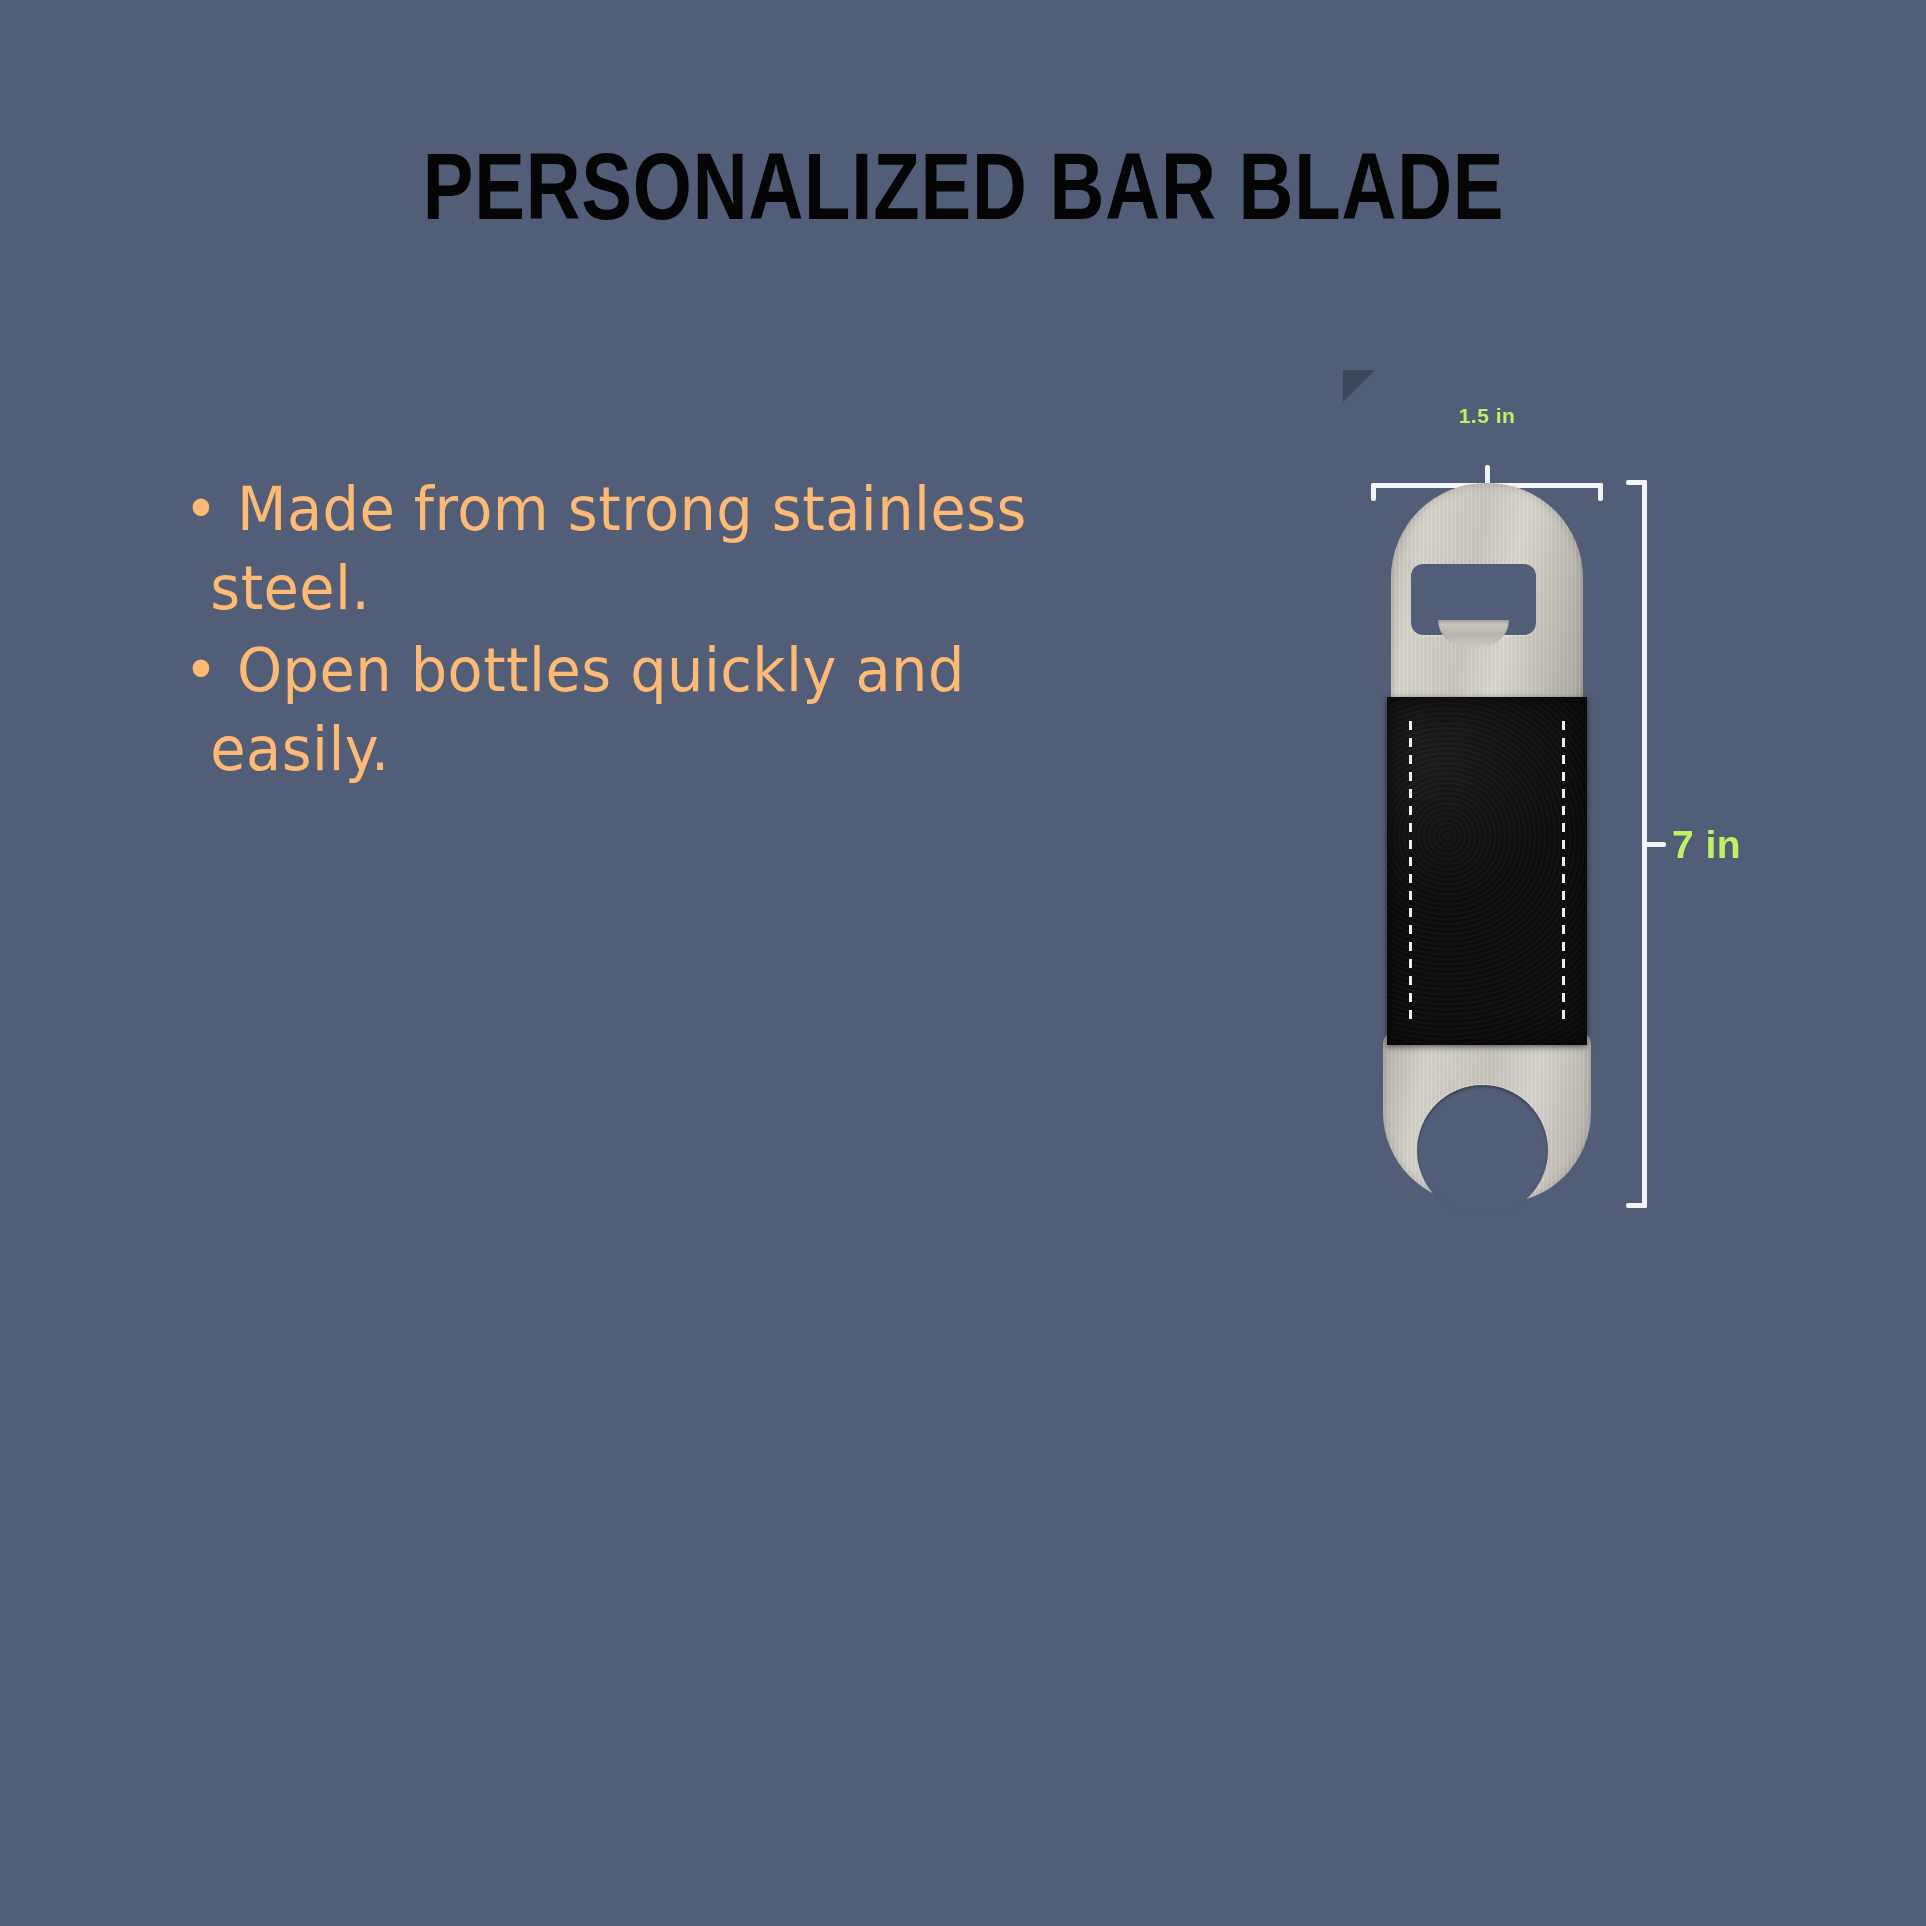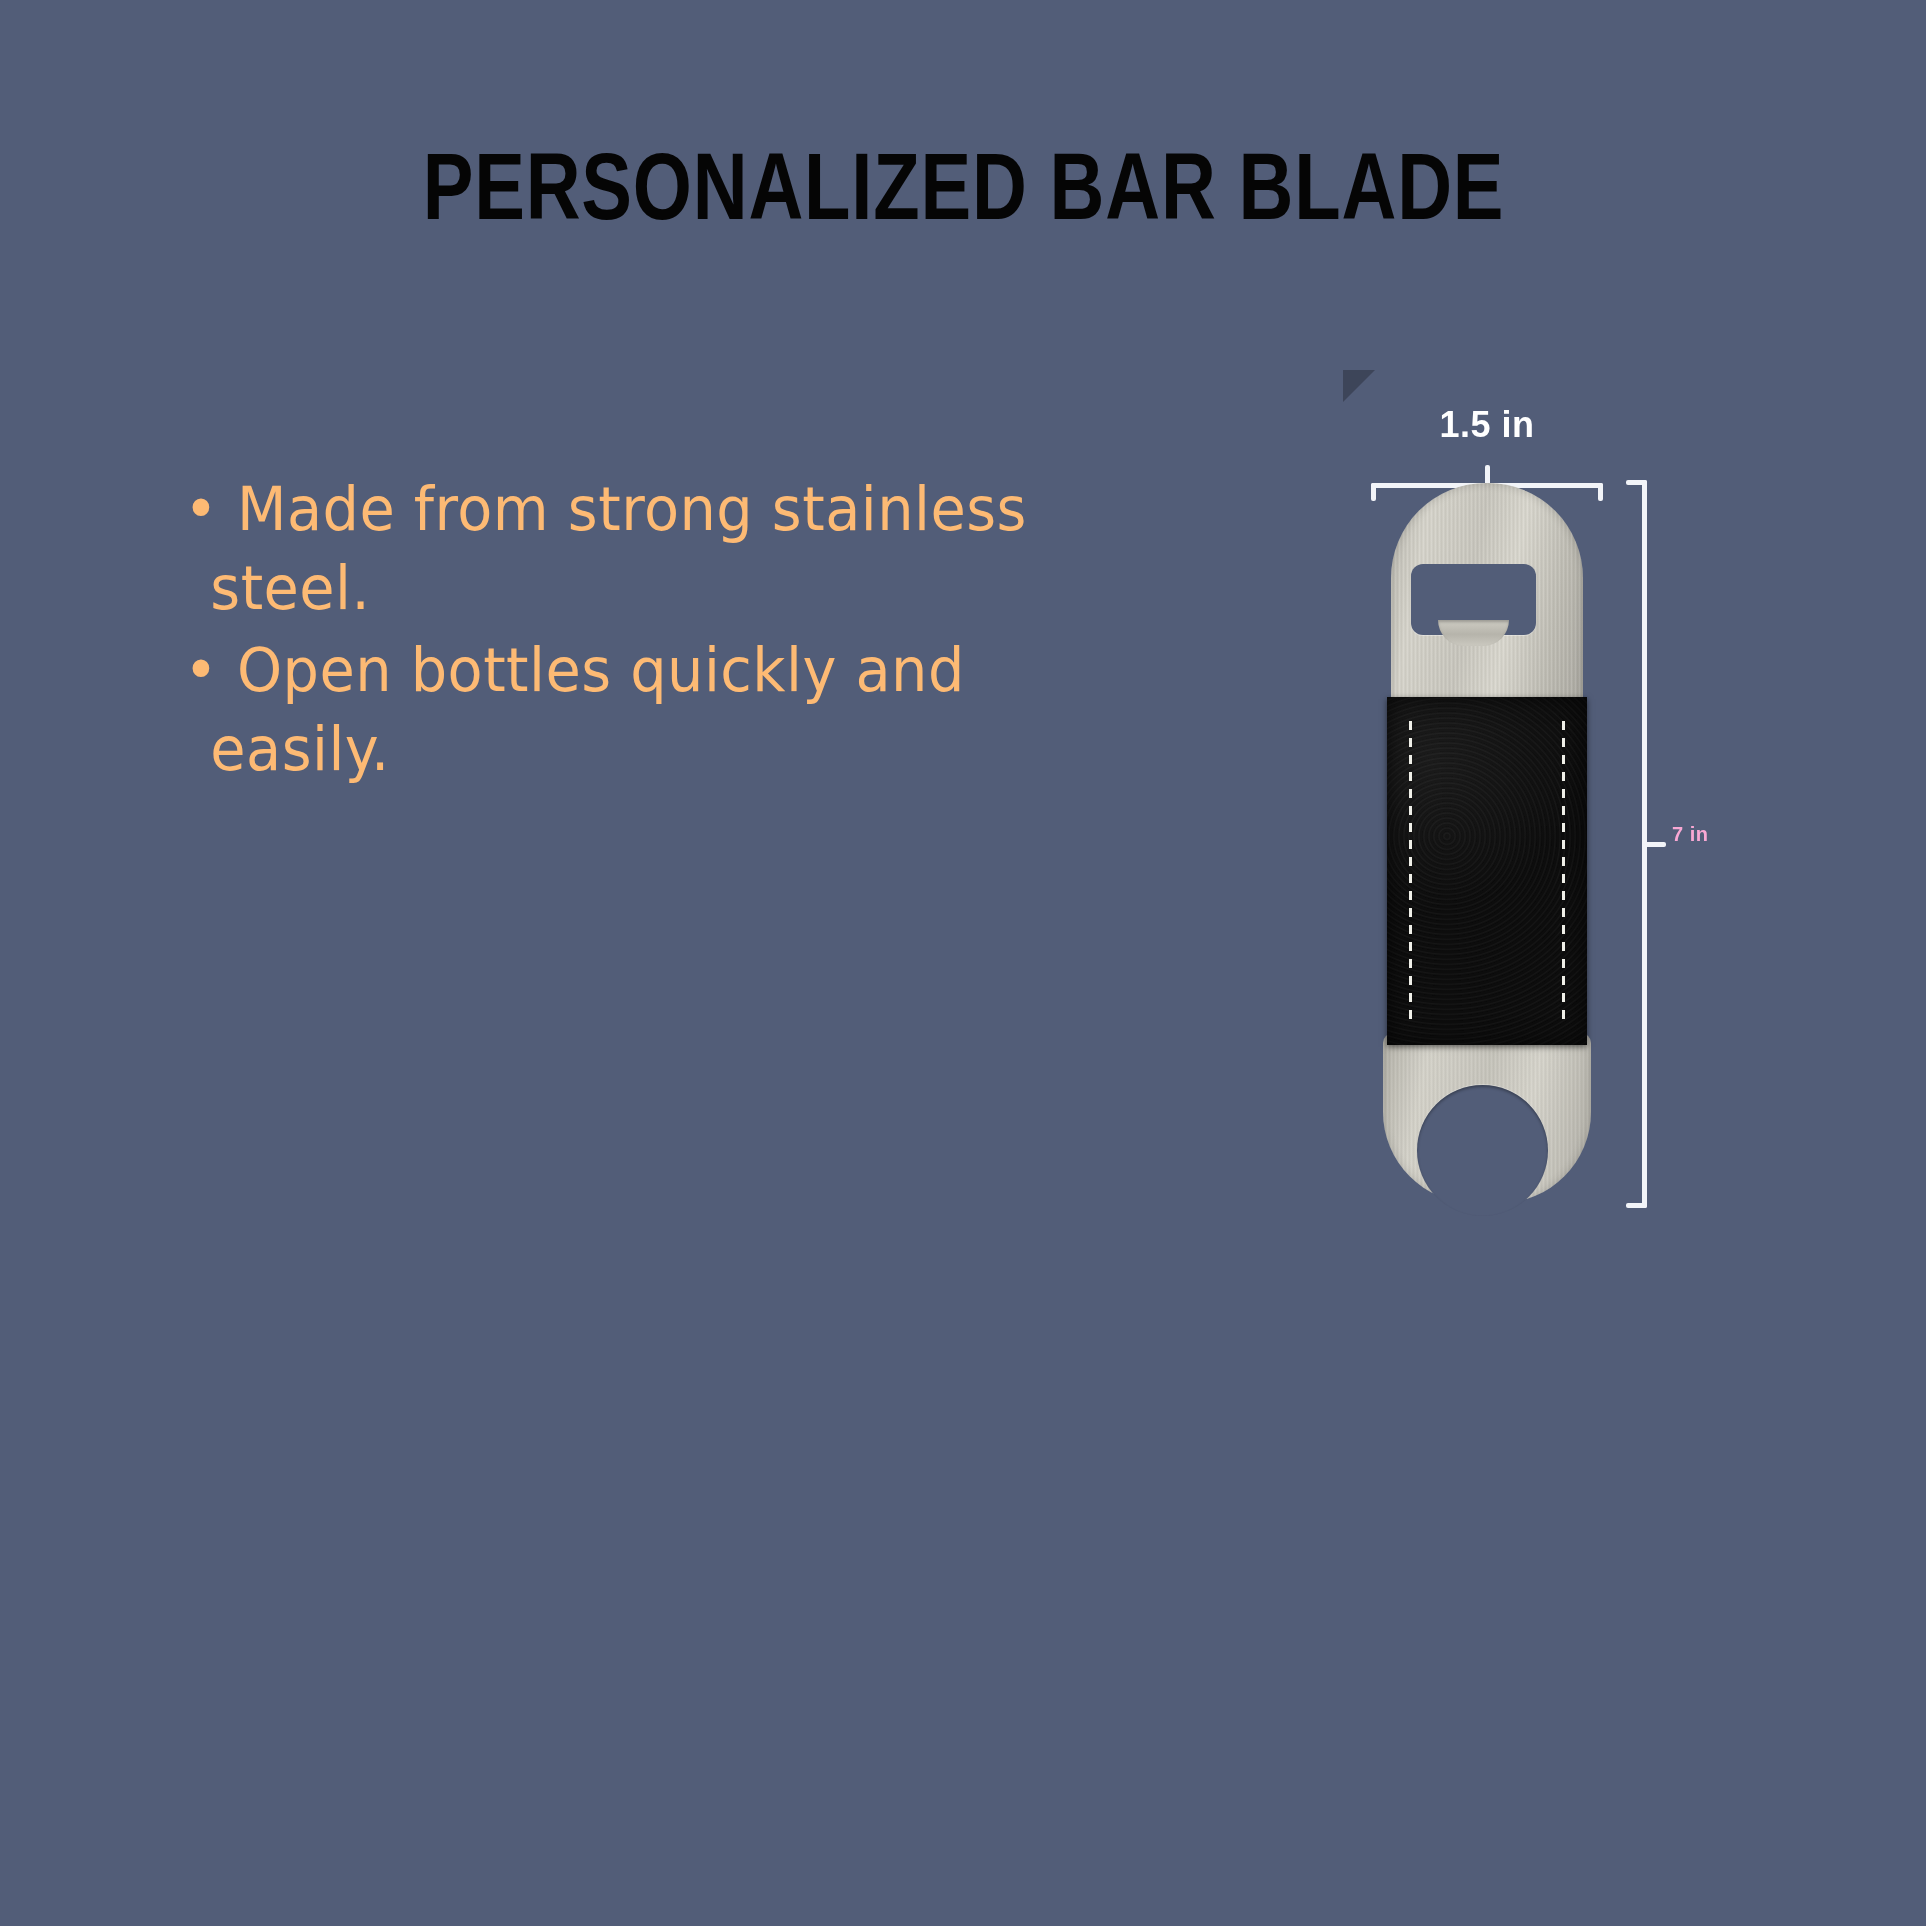--- a/index.html
+++ b/index.html
@@ -115,24 +115,24 @@
     width: 5px; height: 22px;
     background: #f2f4f8;
     border-radius: 2px;
   }
   .dim-h-label {
     position: absolute;
     left: 44px;
     top: 48px;
     width: 232px;
     text-align: center;
-    color: #ffffff;
+    color: #bef264;
     font-family: "Liberation Sans", sans-serif;
     font-weight: 700;
-    font-size: 36px;
+    font-size: 21px;
     letter-spacing: 0.5px;
   }
 
   
   .dim-v {
     position: absolute;
     left: 297px;
     top: 124px;
     width: 30px;
     height: 728px;
@@ -159,24 +159,24 @@
     left: 18px; top: 50%;
     margin-top: -2px;
     width: 24px; height: 5px;
     background: #f2f4f8;
     border-radius: 2px;
   }
   .dim-v-label {
     position: absolute;
     left: 345px;
     top: 467px;
-    color: #f9a8d4;
+    color: #bef264;
     font-family: "Liberation Sans", sans-serif;
     font-weight: 700;
-    font-size: 20px;
+    font-size: 39px;
     letter-spacing: 0.5px;
   }
 
   
   #bar-blade {
     position: absolute;
     left: 50px;
     top: 127px;
     width: 220px;
     height: 721px;

